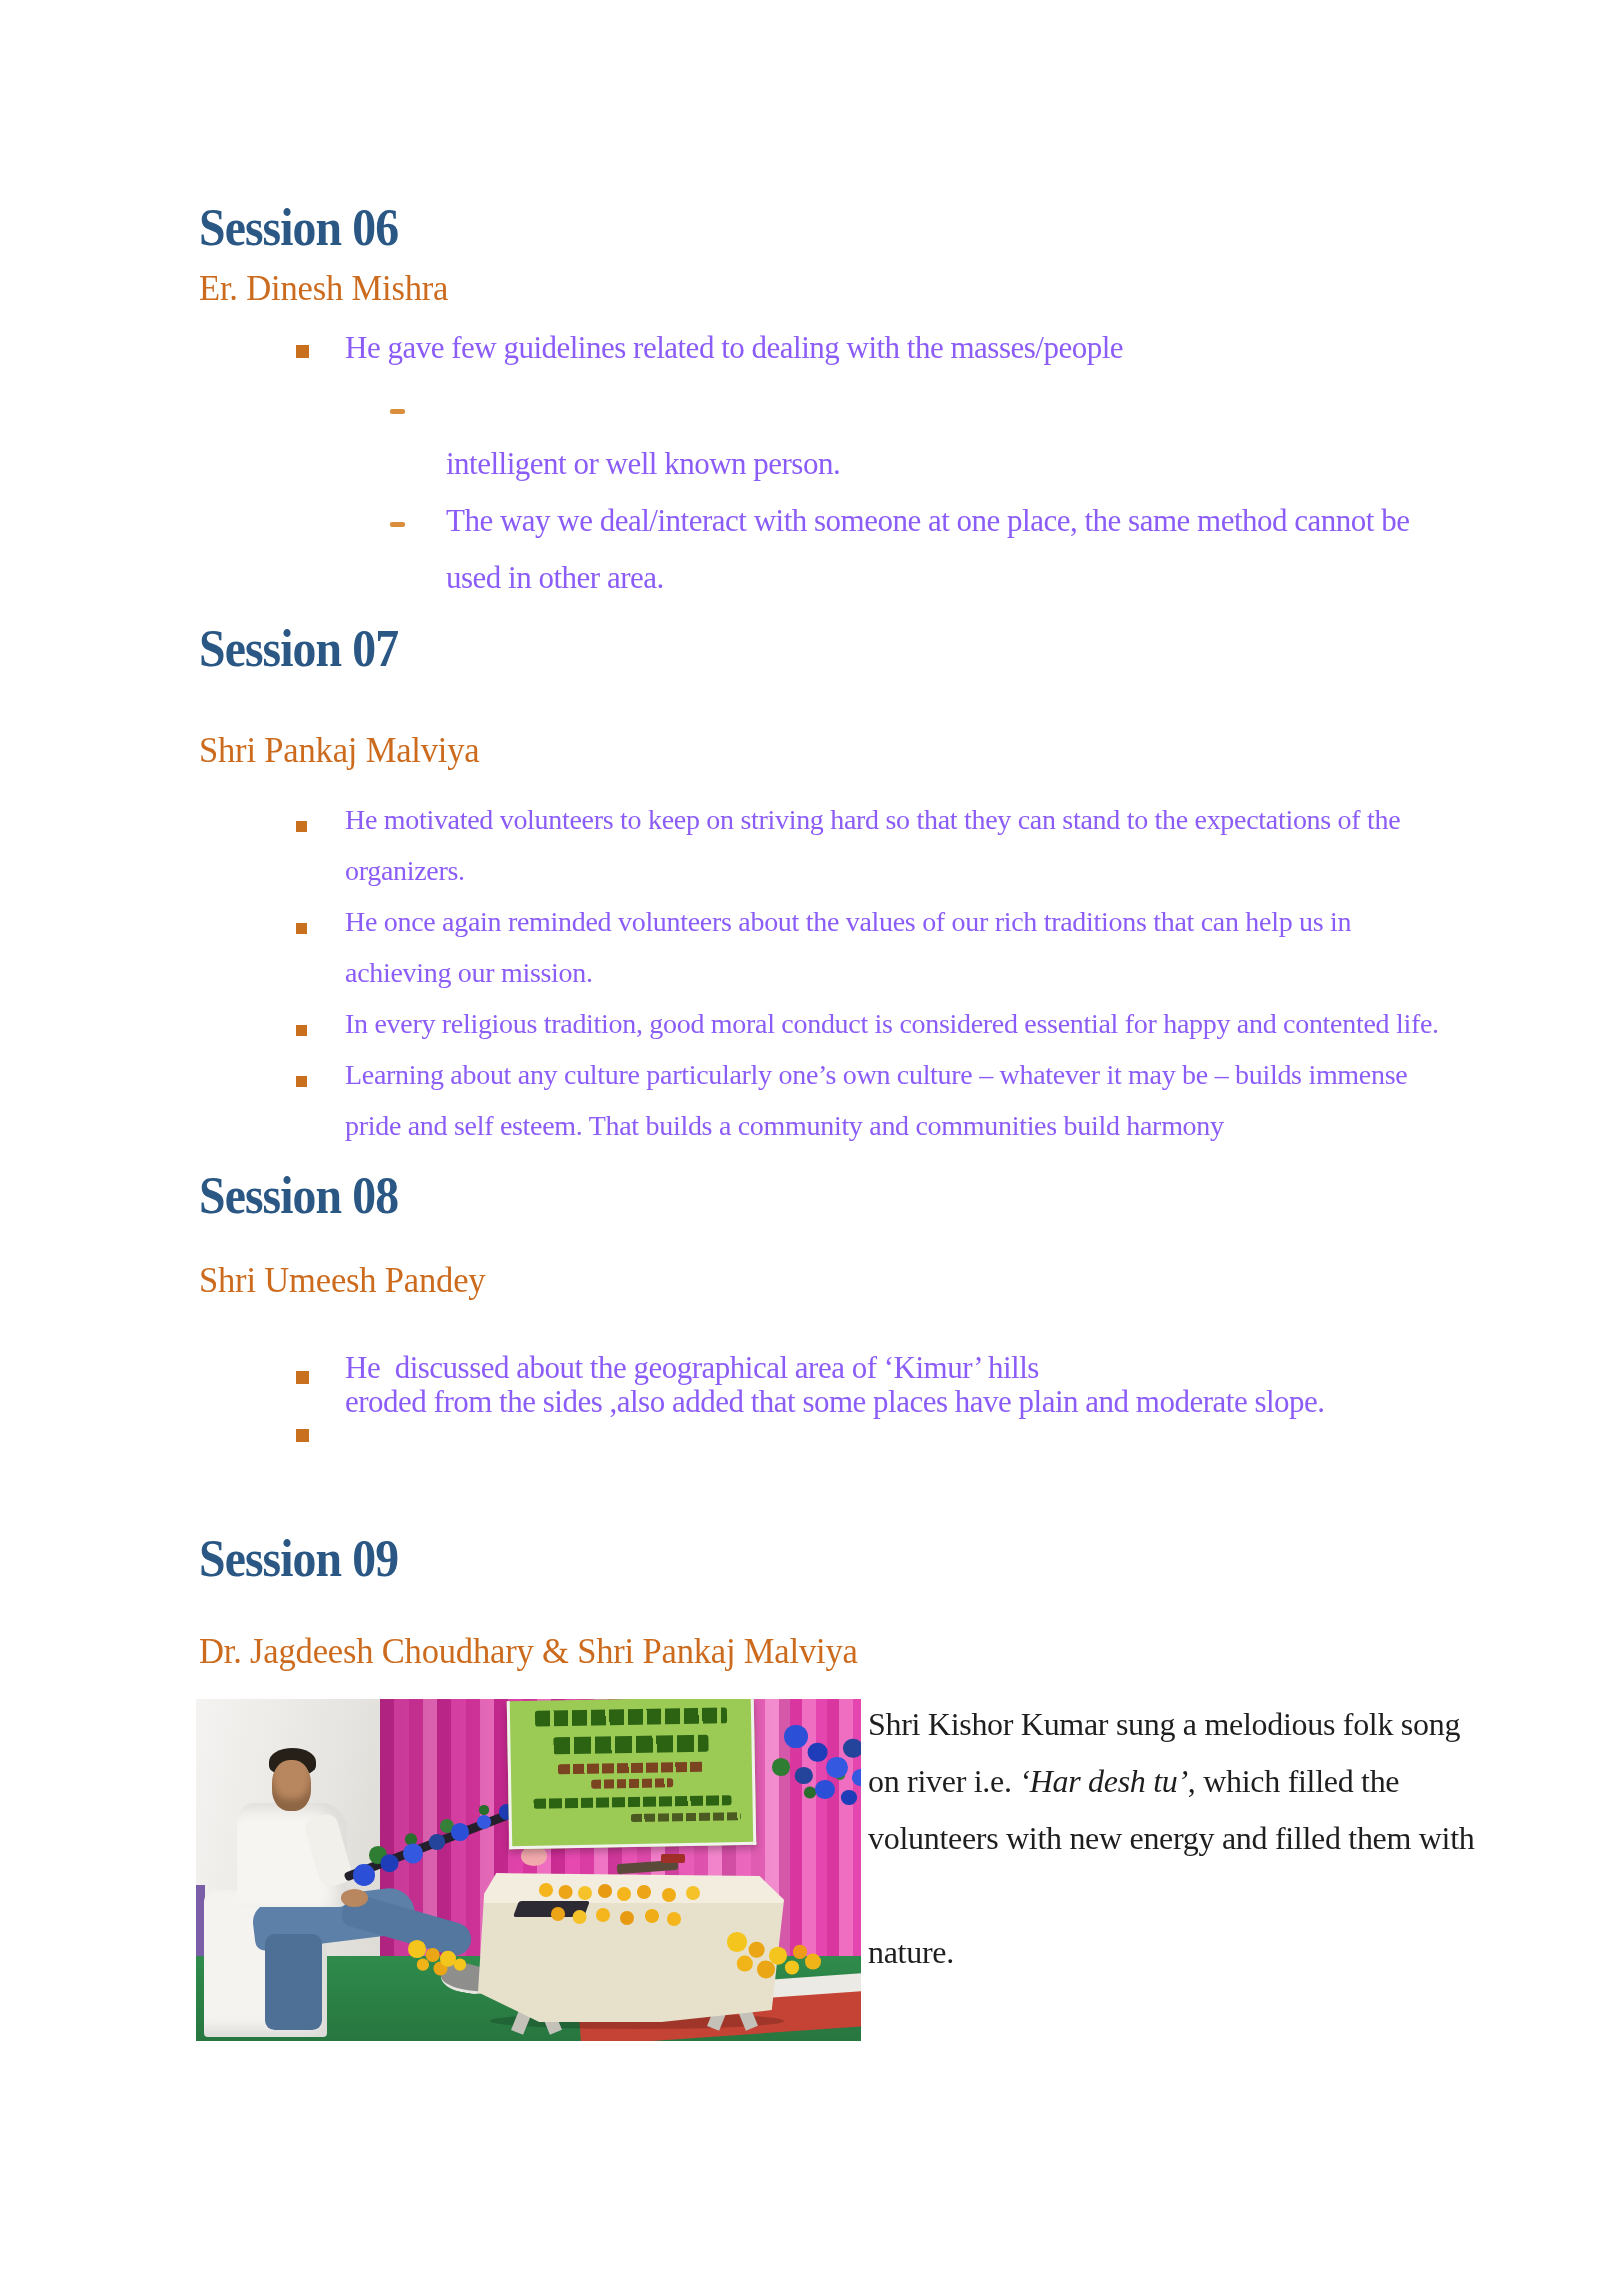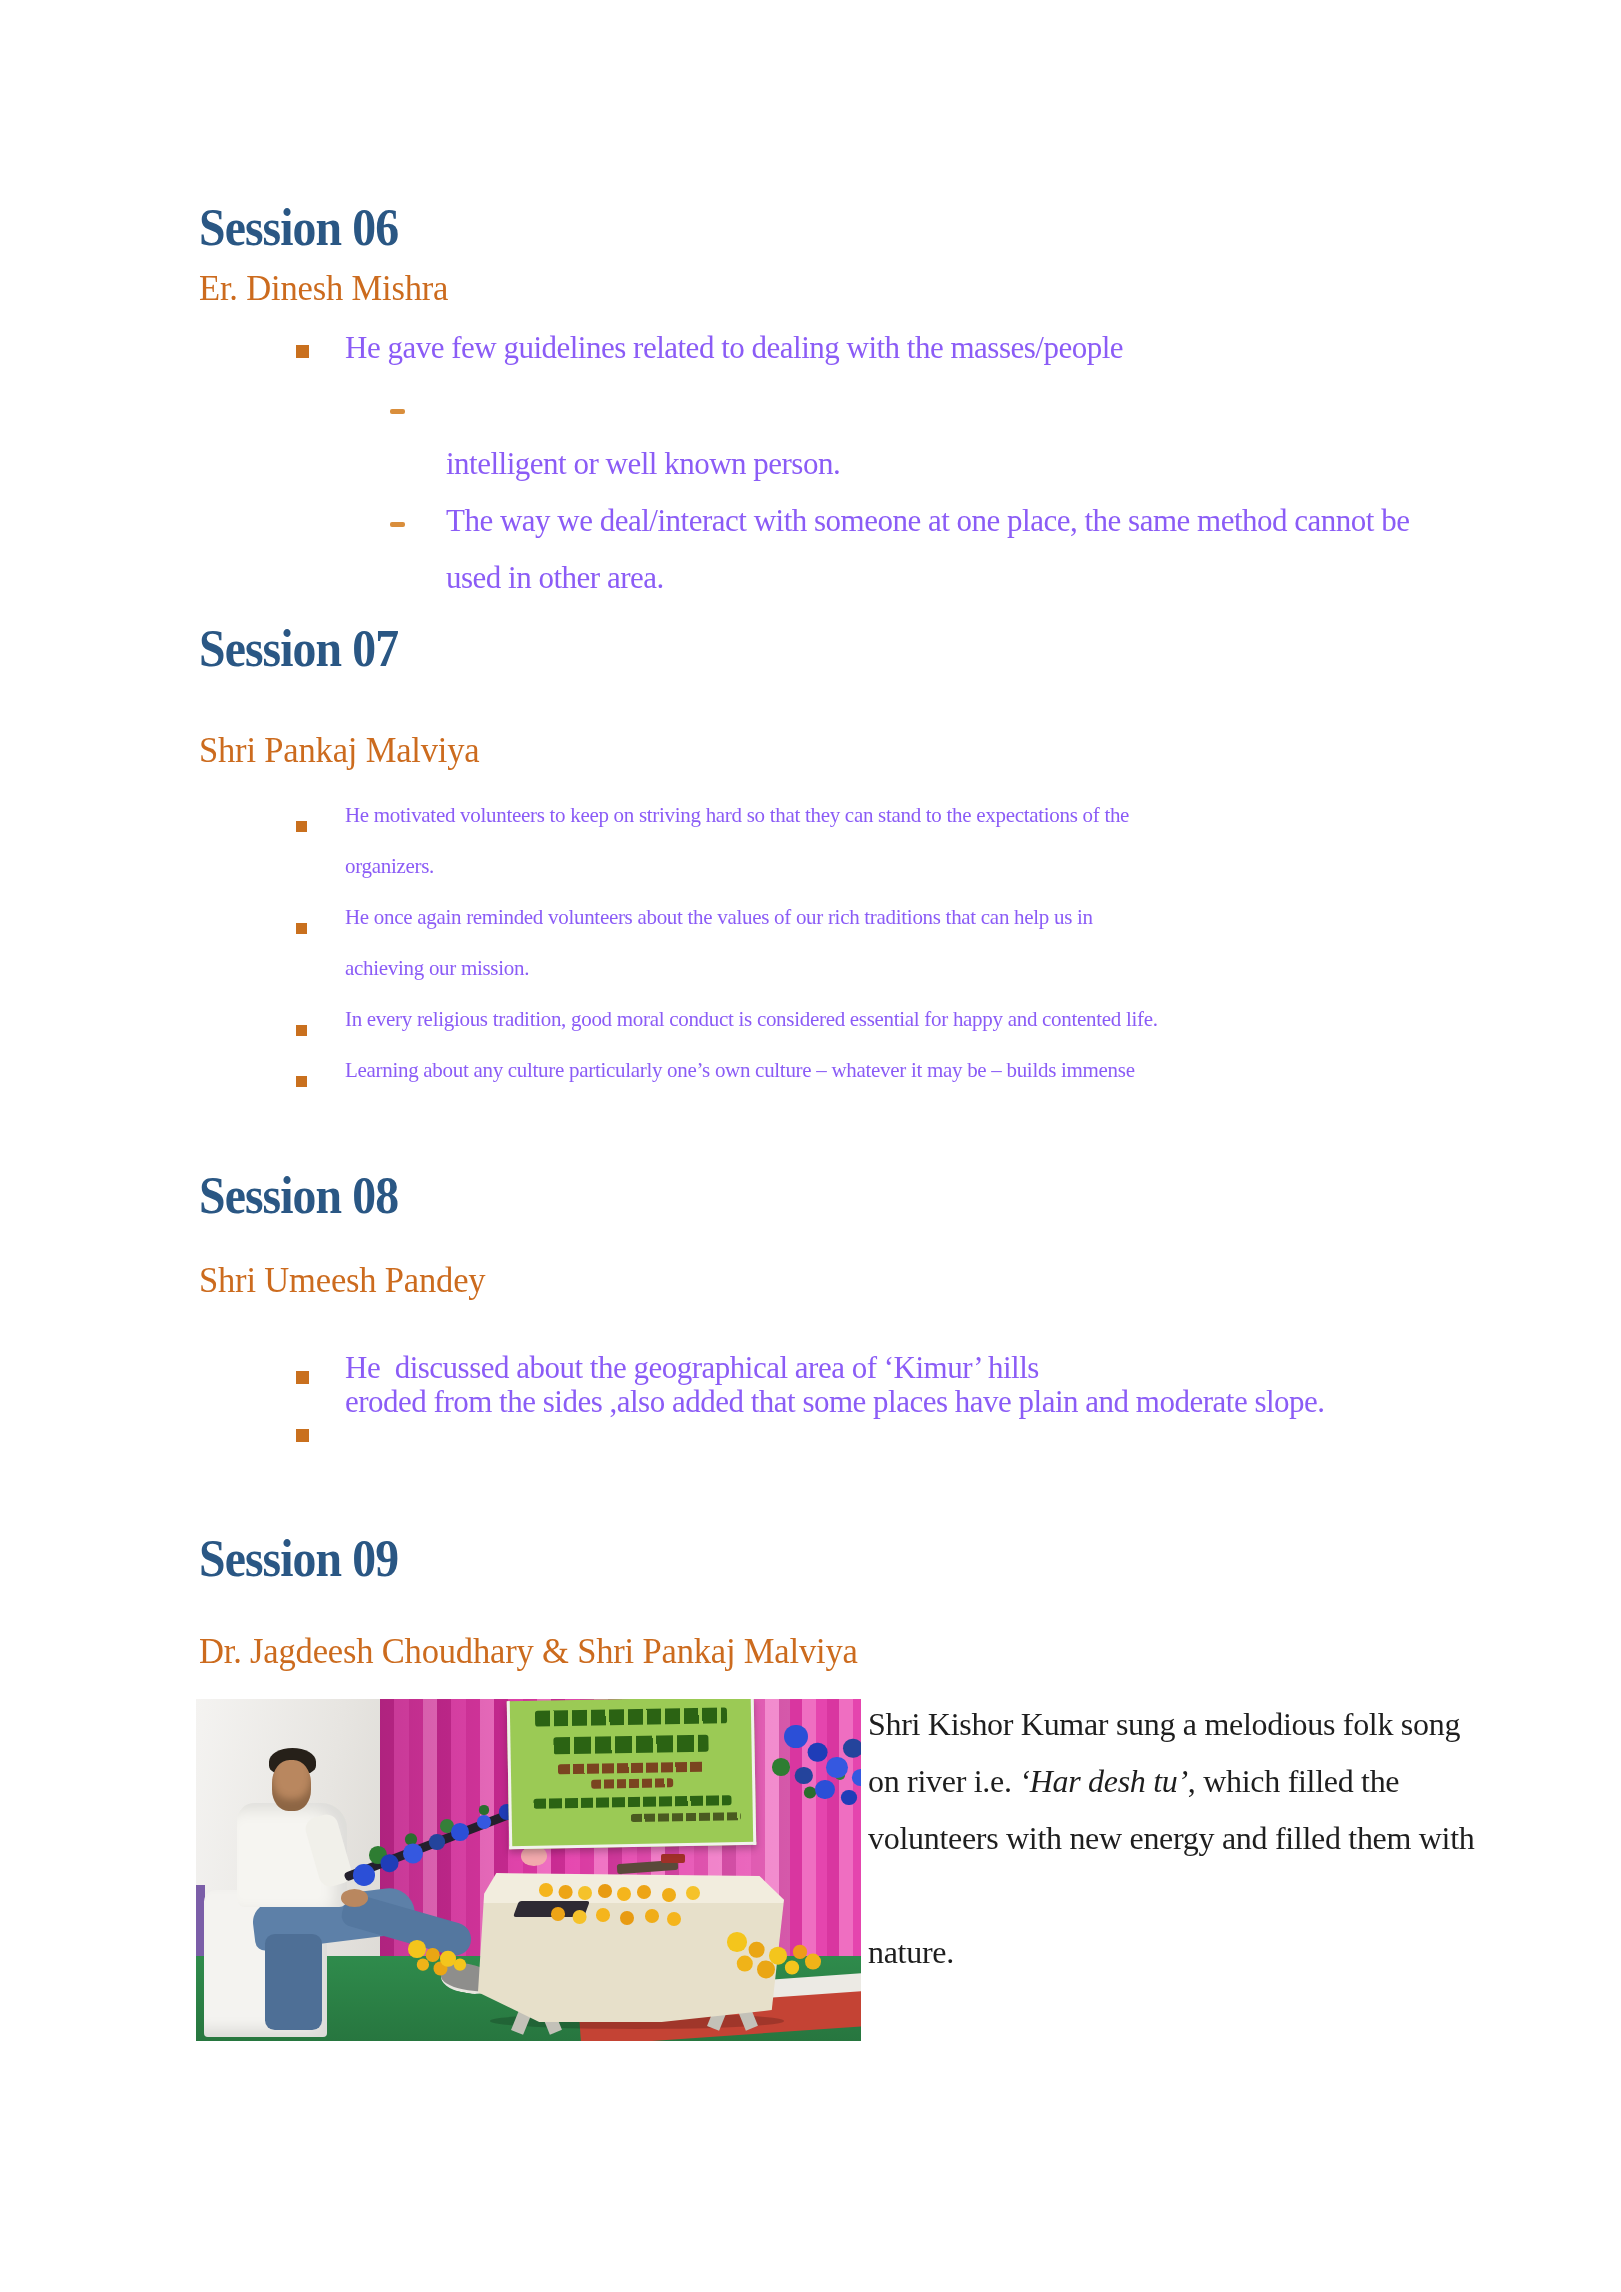--- a/index.html
+++ b/index.html
@@ -26,21 +26,21 @@
     transform:scaleX(0.96);transform-origin:left top;
     white-space:pre;
   }
 
   
   .bline{
     position:absolute;left:345px;
     font-size:31px;color:#8b5cf6;
     letter-spacing:-0.5px;line-height:1.2;white-space:pre;
   }
-  .bline.small{font-size:21px;letter-spacing:-0.3px;}
+  .bline.small{font-size:28px;letter-spacing:-0.3px;}
   .bline.sub{left:446px;}
   .wline{
     position:absolute;left:868px;
     font-size:32px;color:#1E1E1E;
     letter-spacing:-0.3px;line-height:1.2;white-space:pre;
   }
   .wline em{font-style:italic;}
 
   
   .sq{position:absolute;left:296px;width:12.7px;height:12.7px;background:#C9701E;}
@@ -176,20 +176,21 @@
 
   <div class="sq small" style="top:923px"></div>
   <div class="bline small" style="top:905px">He once again reminded volunteers about the values of our rich traditions that can help us in</div>
   <div class="bline small" style="top:956px">achieving our mission.</div>
 
   <div class="sq small" style="top:1025px"></div>
   <div class="bline small" style="top:1007px">In every religious tradition, good moral conduct is considered essential for happy and contented life.</div>
 
   <div class="sq small" style="top:1076px"></div>
   <div class="bline small" style="top:1058px">Learning about any culture particularly one’s own culture – whatever it may be – builds immense</div>
+  <div class="bline small" style="top:1109px">pride and self esteem. That builds a community and communities build harmony</div>
 
   <div class="session-title" style="top:1164px">Session 08</div>
   <div class="speaker-title" style="top:1259px">Shri Umeesh Pandey</div>
 
   <div class="sq" style="top:1371px"></div>
   <div class="bline" style="top:1349px">He  discussed about the geographical area of ‘Kimur’ hills</div>
 
   <div class="sq" style="top:1429px"></div>
   <div class="bline" style="top:1383px">eroded from the sides ,also added that some places have plain and moderate slope.</div>
 

